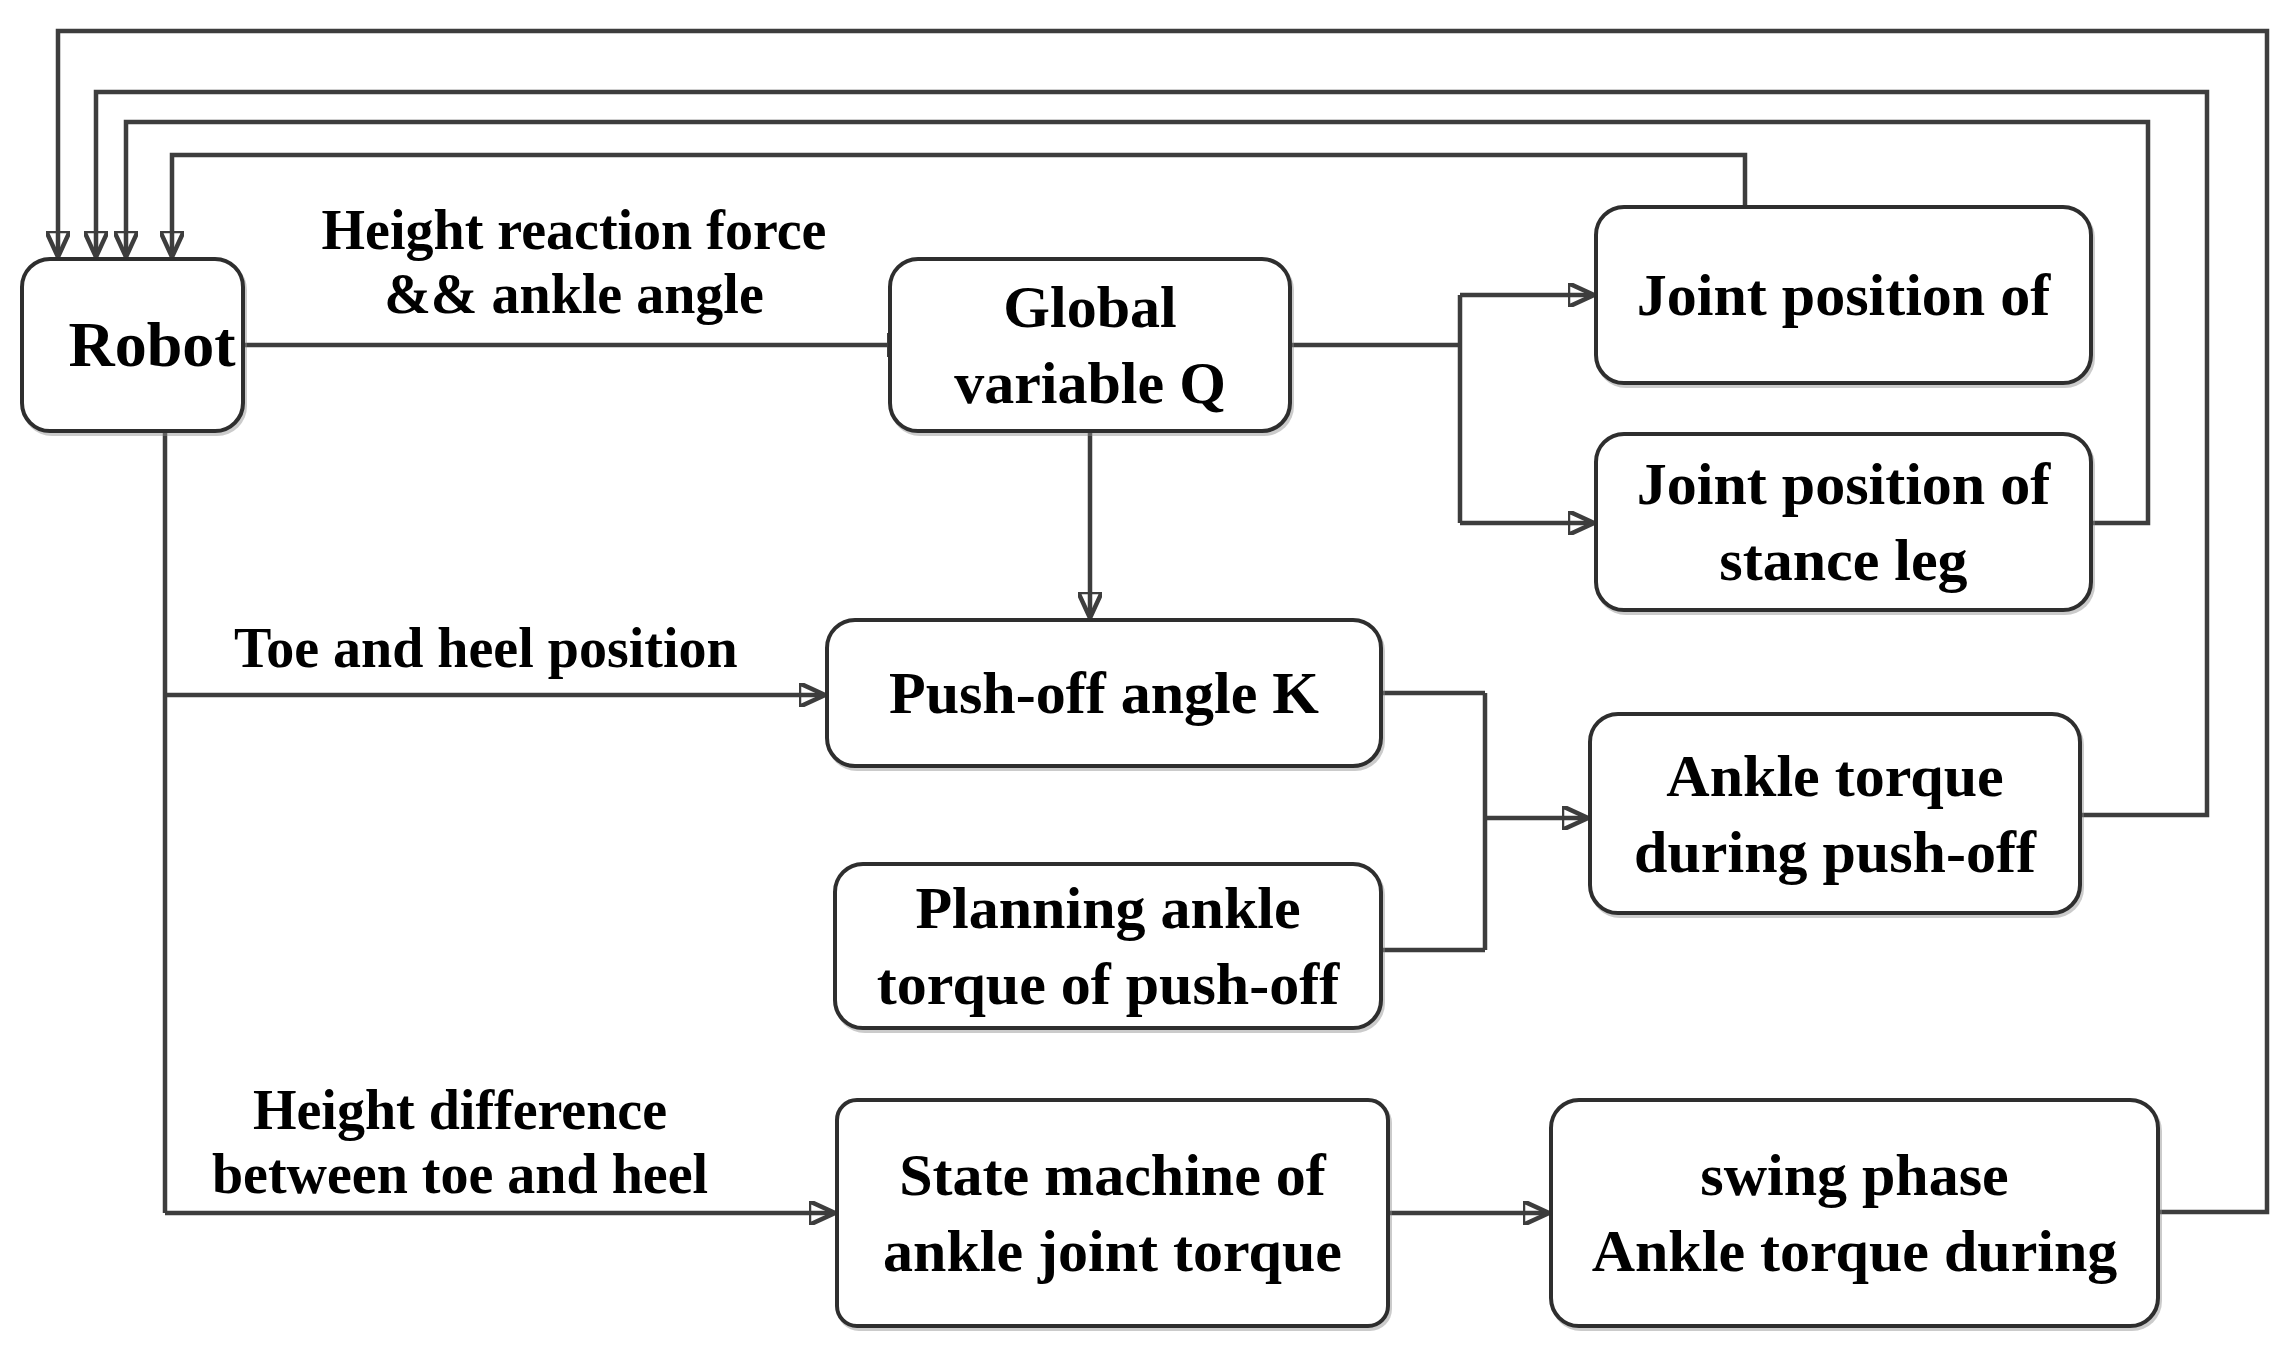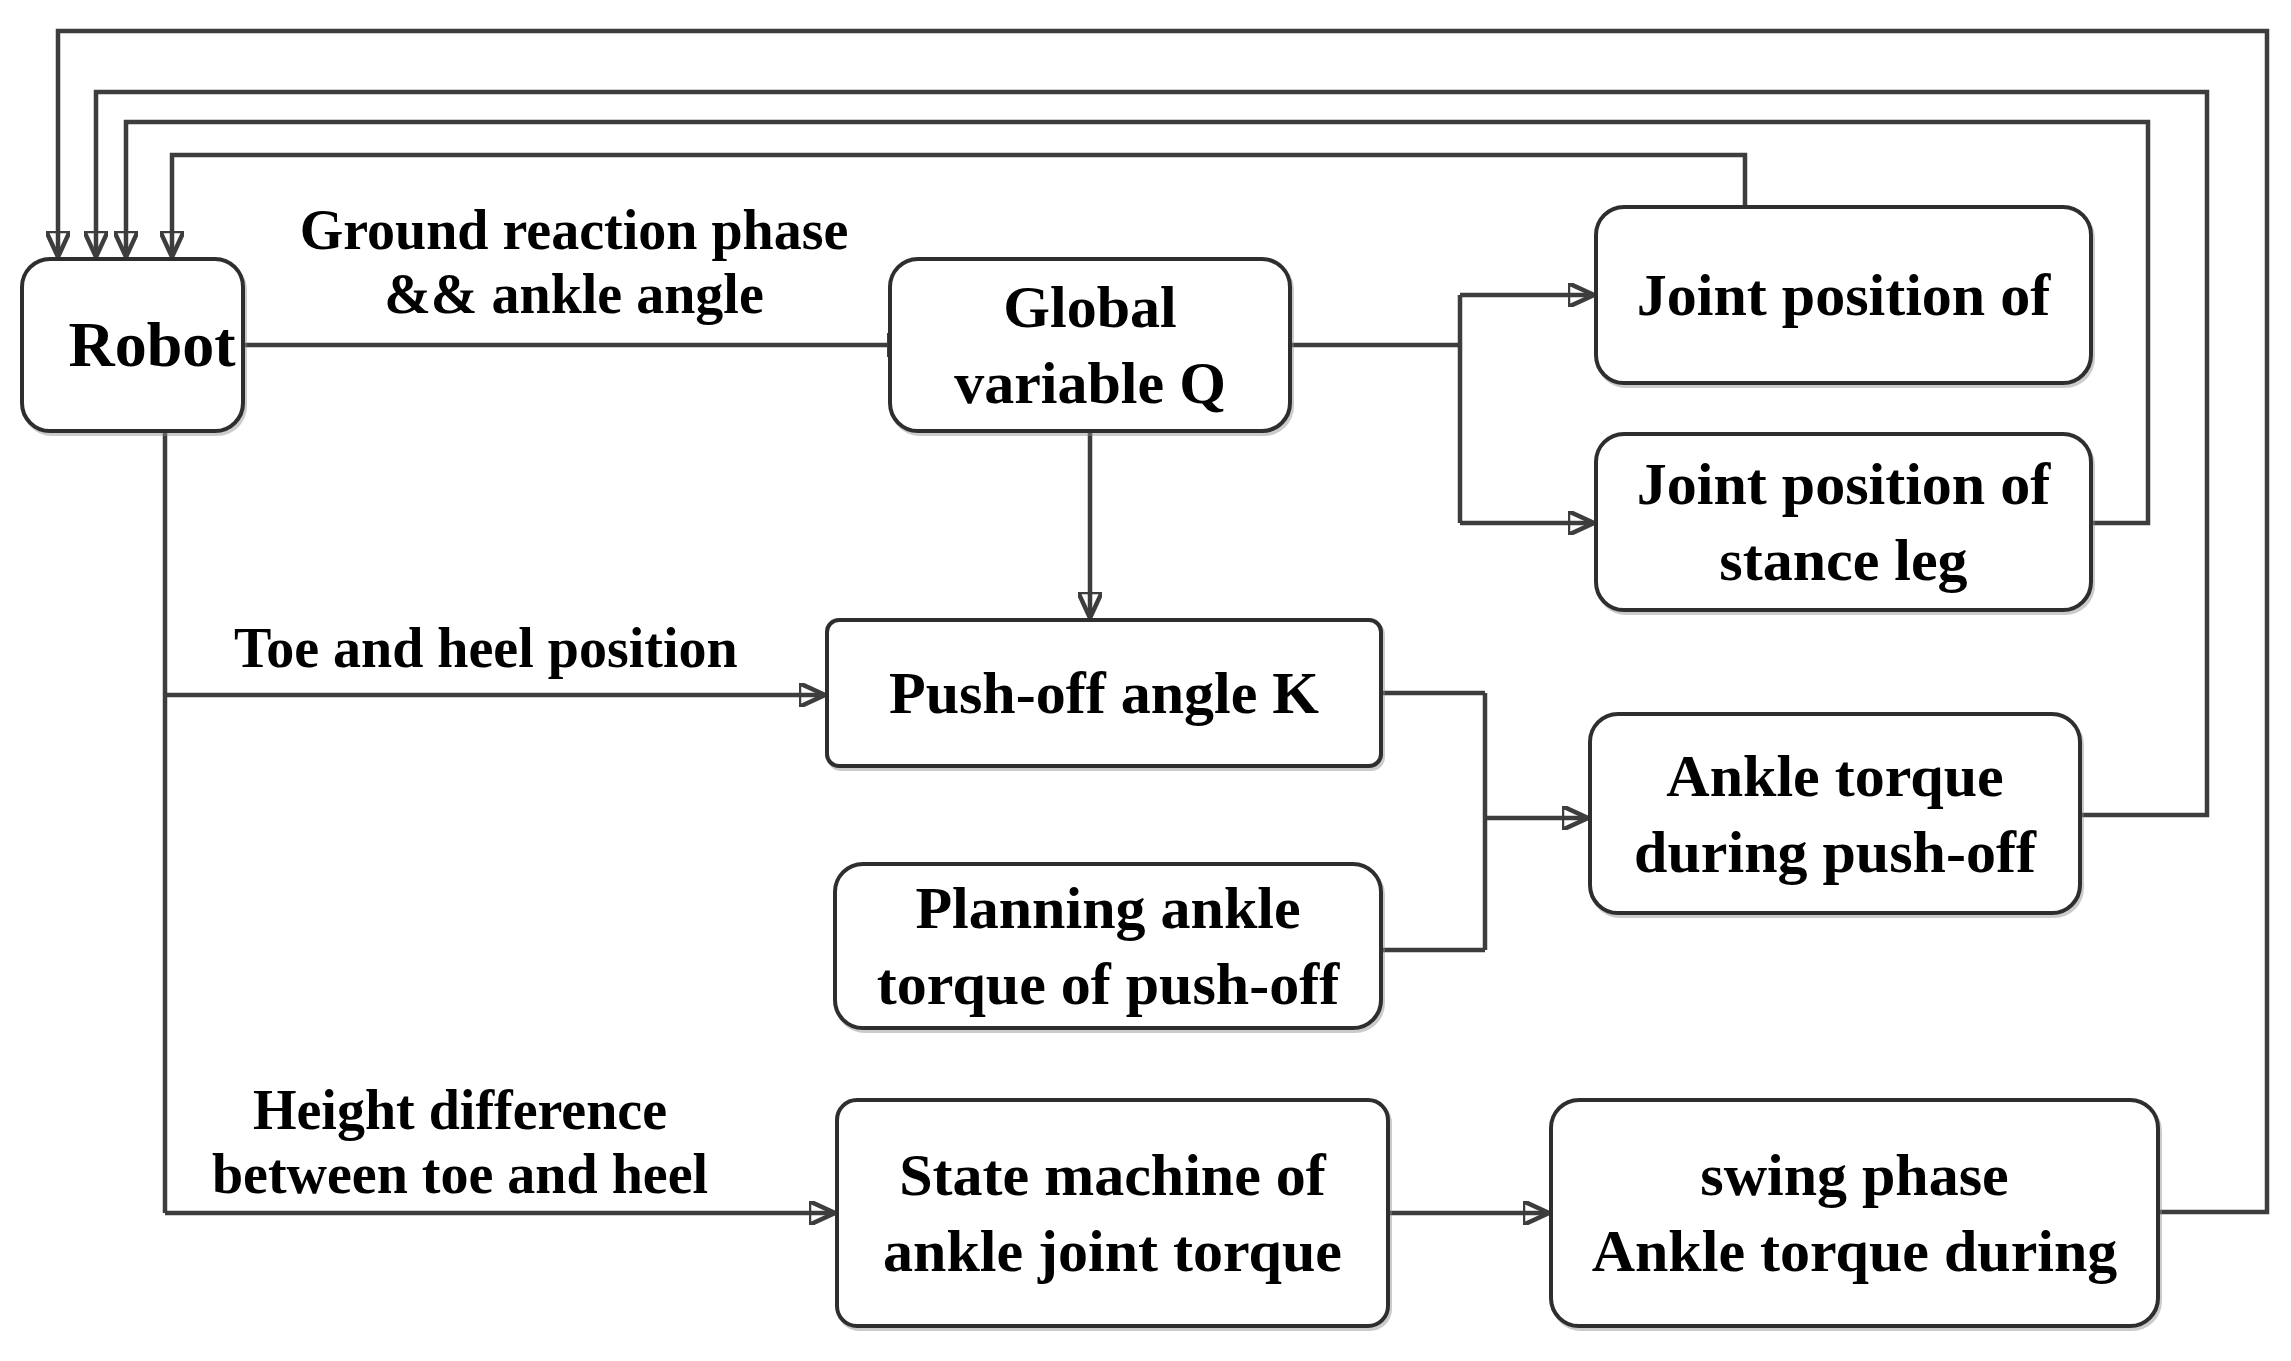--- a/index.html
+++ b/index.html
@@ -80,21 +80,21 @@
 
   <div class="box" style="left:1594px;top:205px;width:499px;height:180px;">
     <span class="ln">Joint position of</span>
   </div>
 
   <div class="box" style="left:1594px;top:432px;width:499px;height:180px;">
     <span class="ln">Joint position of</span>
     <span class="ln">stance leg</span>
   </div>
 
-  <div class="box single" style="left:825px;top:618px;width:558px;height:150px;border-radius:14px;">
+  <div class="box single" style="left:825px;top:618px;width:558px;height:150px;">
     <span class="ln">Push-off angle K</span>
   </div>
 
   <div class="box" style="left:833px;top:862px;width:550px;height:168px;">
     <span class="ln">Planning ankle</span>
     <span class="ln">torque of push-off</span>
   </div>
 
   <div class="box" style="left:1588px;top:712px;width:494px;height:203px;">
     <span class="ln">Ankle torque</span>
@@ -105,21 +105,21 @@
     <span class="ln">State machine of</span>
     <span class="ln">ankle joint torque</span>
   </div>
 
   <div class="box" style="left:1549px;top:1098px;width:611px;height:230px;">
     <span class="ln">swing phase</span>
     <span class="ln">Ankle torque during</span>
   </div>
 
   <div class="elabel" style="left:274px;top:198px;width:600px;">
-    <span class="ln">Ground reaction phase</span>
+    <span class="ln">Height reaction force</span>
     <span class="ln">&amp;&amp; ankle angle</span>
   </div>
 
   <div class="elabel" style="left:234px;top:616px;width:500px;">
     <span class="ln">Toe and heel position</span>
   </div>
 
   <div class="elabel" style="left:210px;top:1078px;width:500px;">
     <span class="ln">Height difference</span>
     <span class="ln">between toe and heel</span>

